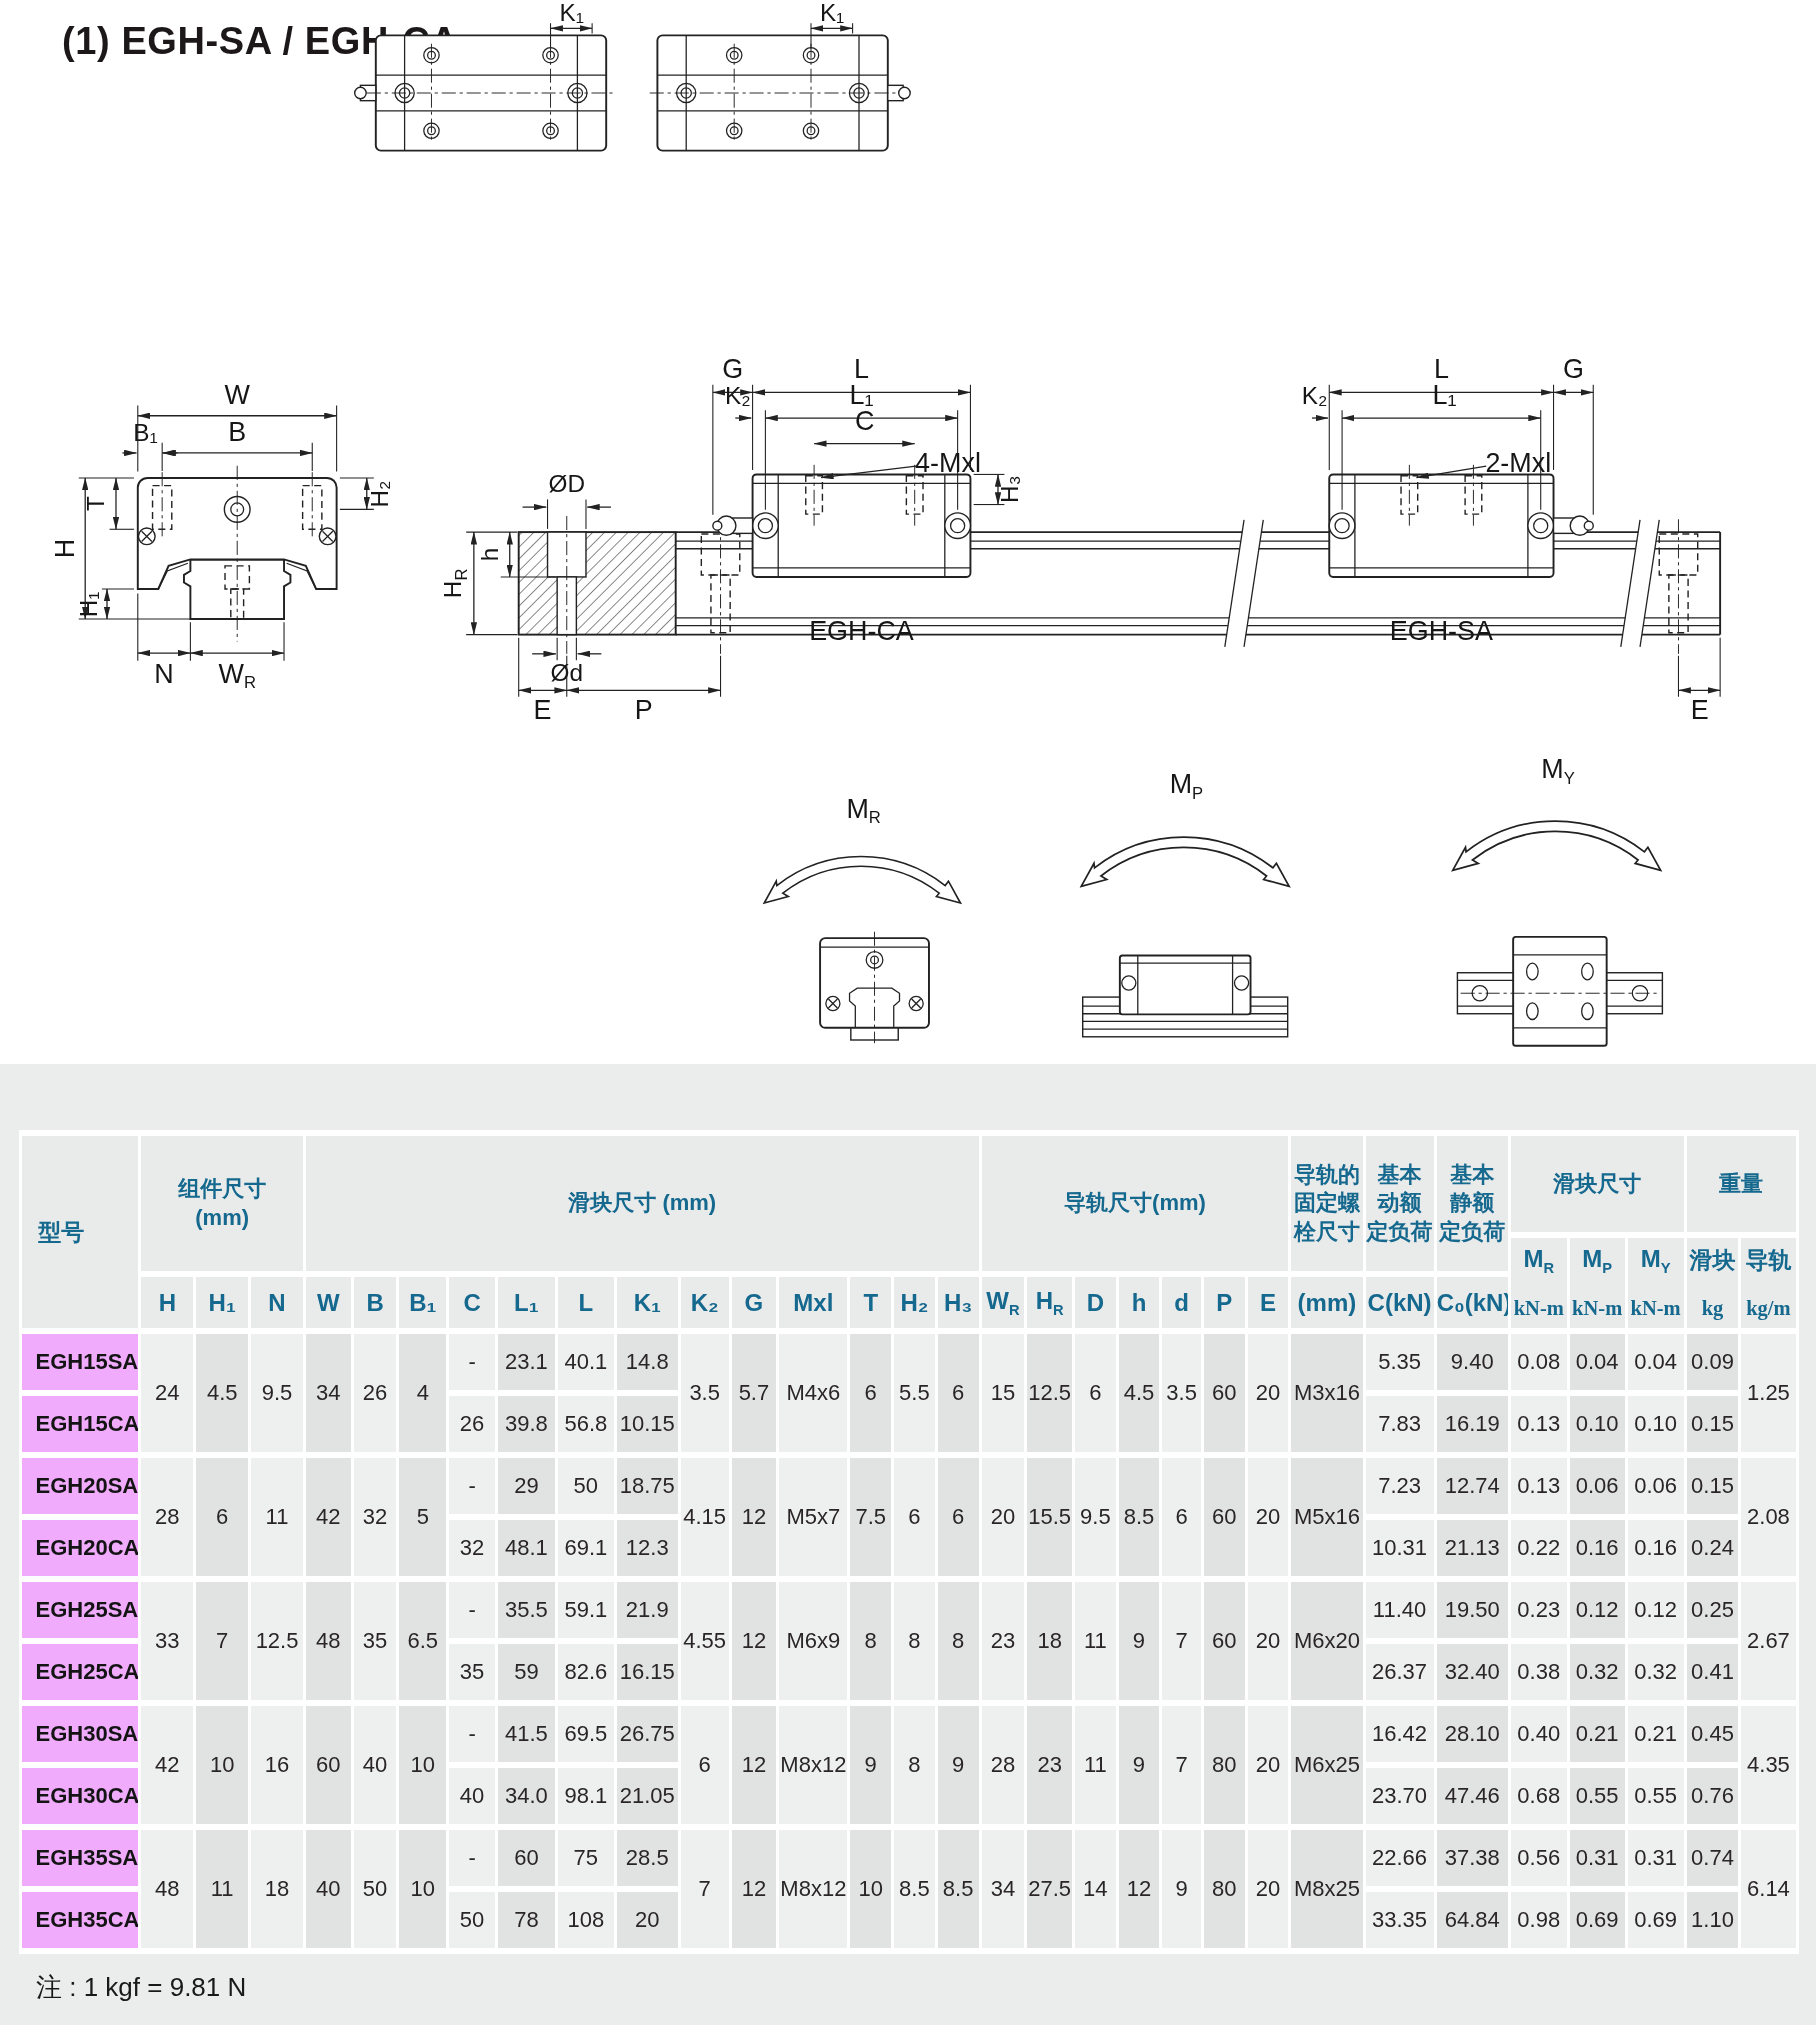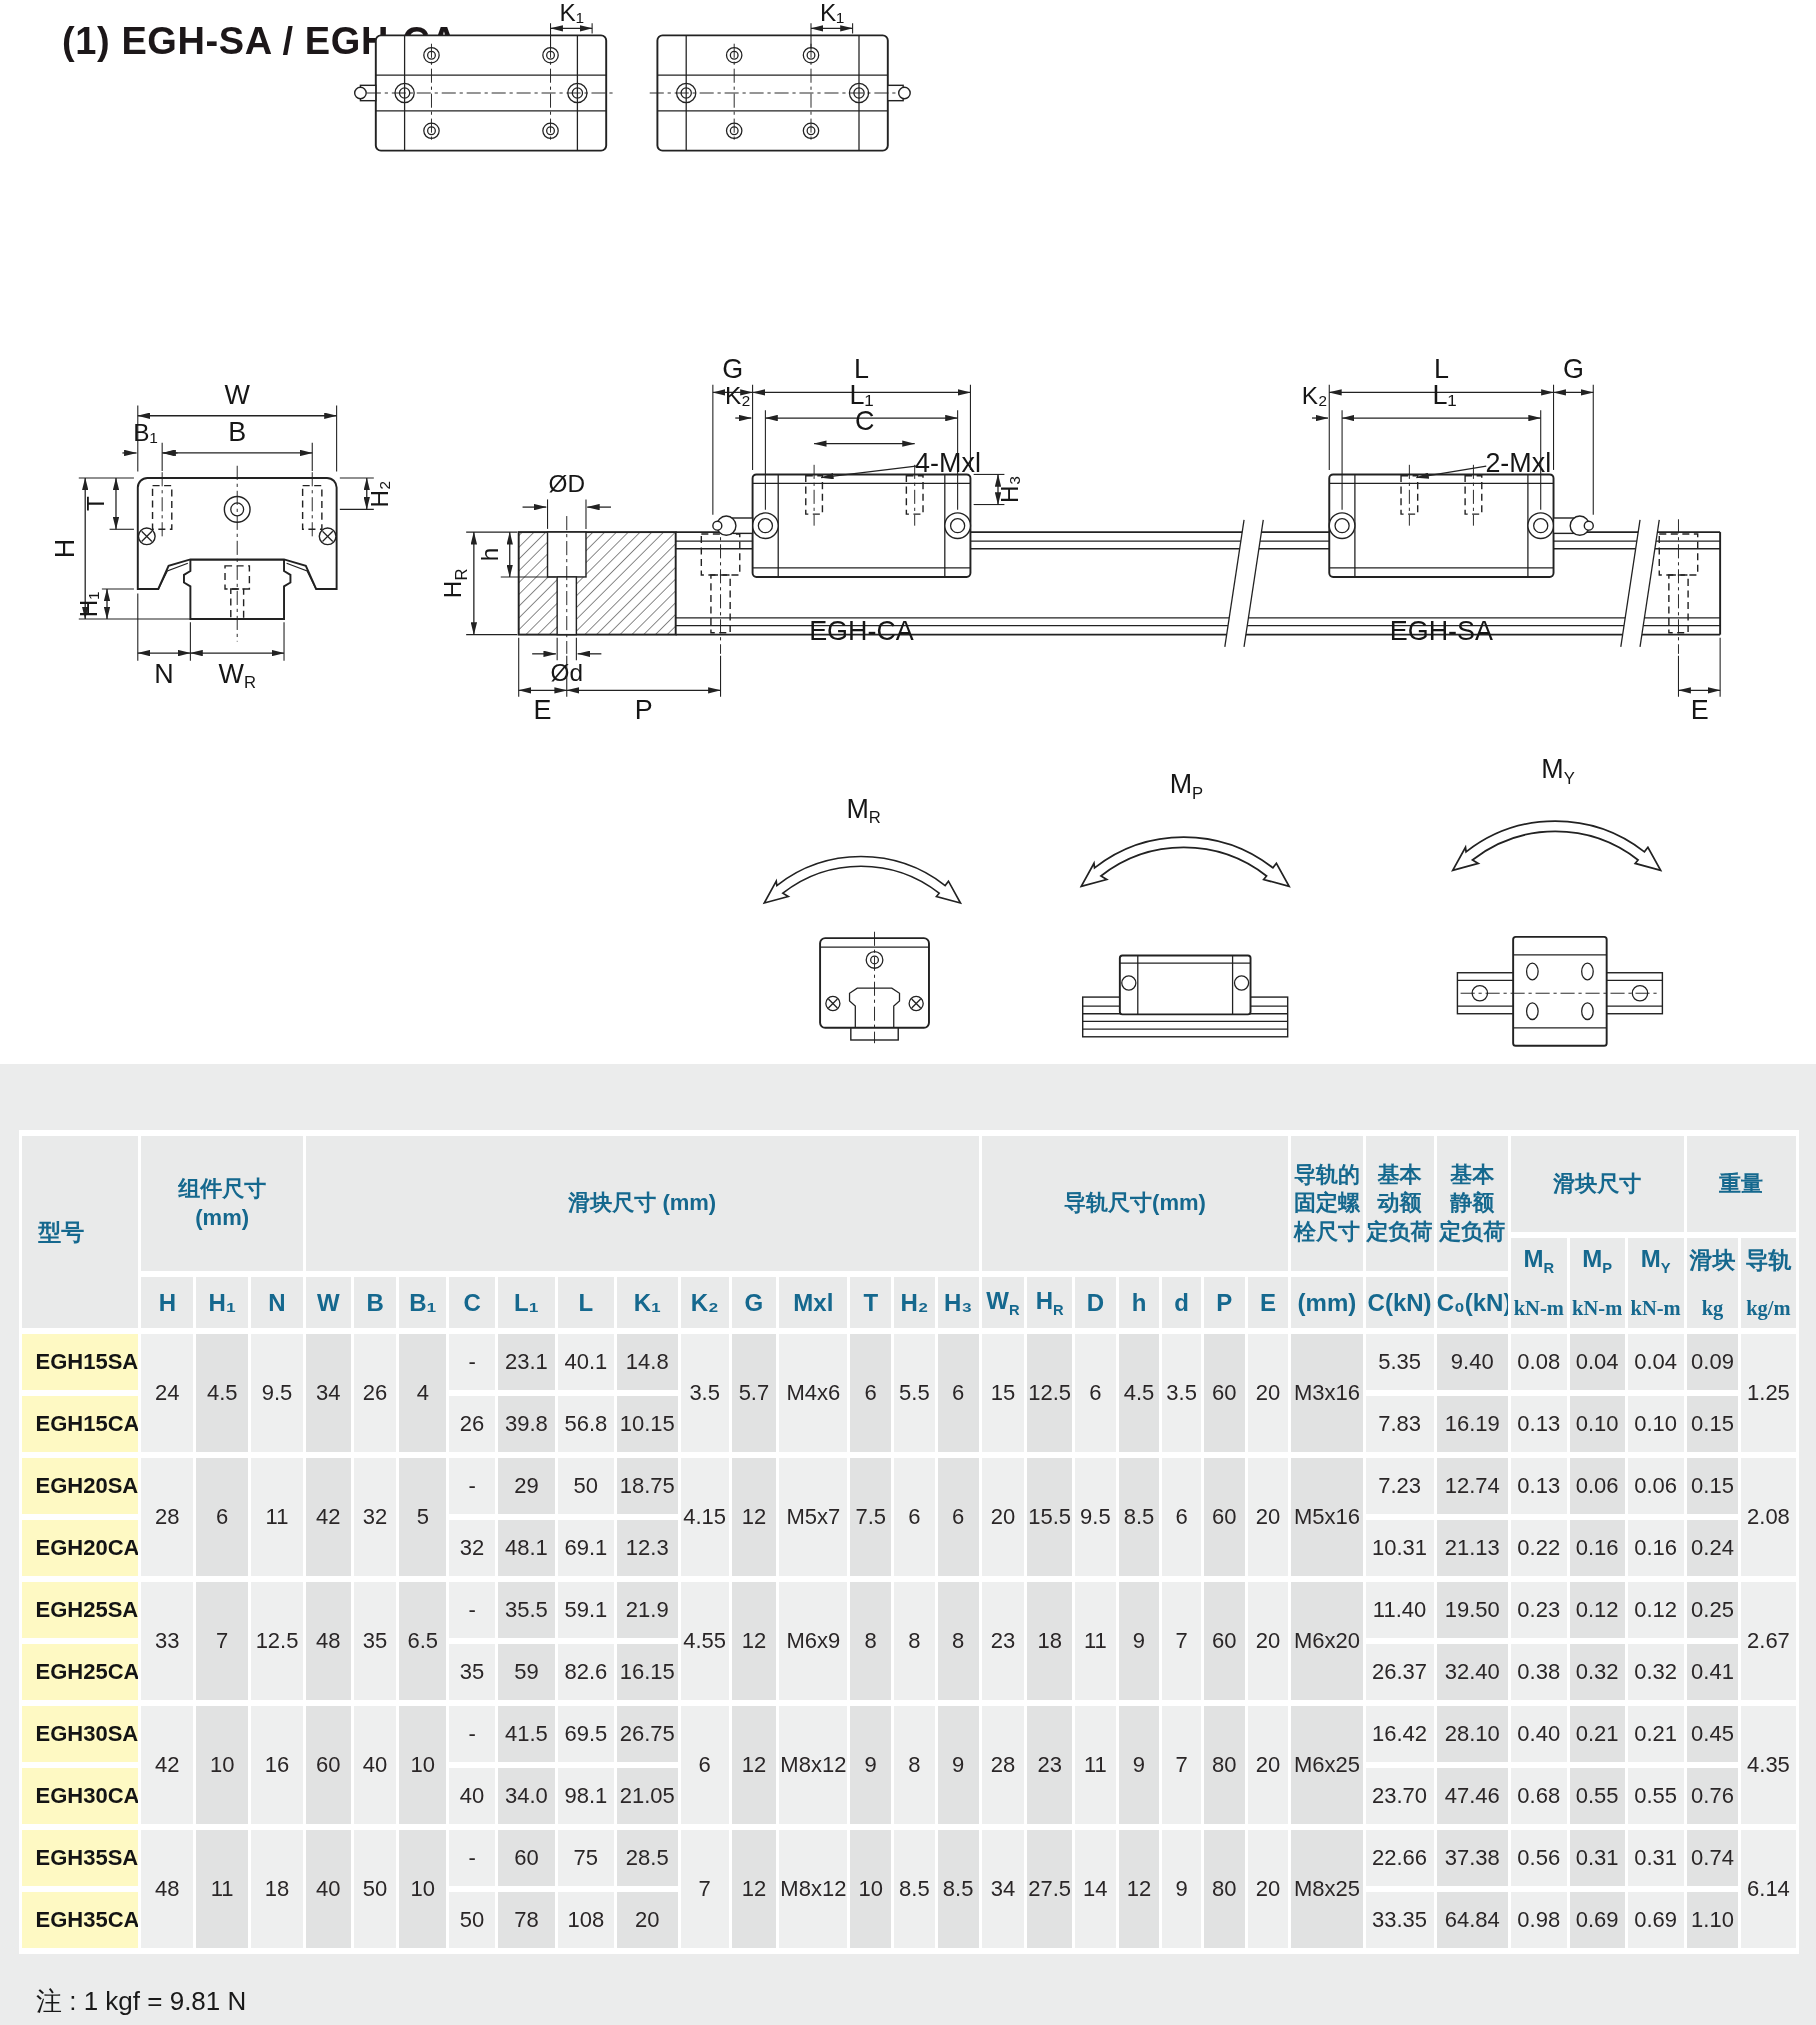--- a/index.html
+++ b/index.html
@@ -33,24 +33,24 @@
   th,td{text-align:center;vertical-align:middle;overflow:hidden;padding:0;}
   th{background:#e9eaea;color:#15688e;font-weight:600;}
   th.g1{font-size:22px;line-height:1.3;white-space:pre-line;}
   th.hl{font-size:24px;font-weight:600;}
   th.th-model{text-align:left;padding-left:16.7px;font-size:23px;}
   sub{font-size:14.7px;}
   .stack{display:flex;flex-direction:column;justify-content:space-between;height:87px;padding:5.1px 0 6.4px 0;box-sizing:border-box;}
   .stack .unit{font-size:20.5px;font-family:Liberation Serif, serif;}
   .stack .mm{font-size:23px;}
   td{font-size:22px;color:#2a2627;font-weight:500;}
-  td.model{background:#fef9c3;text-align:left;padding-left:14px;font-weight:700;font-size:22px;color:#141414;}
+  td.model{background:#f0abfc;text-align:left;padding-left:14px;font-weight:700;font-size:22px;color:#141414;}
   tr.hr1{height:96px;} tr.hr2{height:33px;} tr.hr3{height:51px;}
   tbody tr{height:56px;}
-  .note{margin:30px 0 0 36px;font-size:26px;color:#191919;}
+  .note{margin:16px 0 0 36px;font-size:26px;color:#191919;}
 </style>
 </head>
 <body>
 
 <svg width="0" height="0" style="position:absolute" aria-hidden="true">
   <defs>
     <marker id="arr" viewBox="0 0 16 8" refX="15.5" refY="4" markerWidth="20" markerHeight="10" markerUnits="userSpaceOnUse" orient="auto-start-reverse">
       <path d="M0,0 L16,4 L0,8 Z" fill="#222"></path>
     </marker>
     <pattern id="hat" width="13" height="13" patternUnits="userSpaceOnUse" patternTransform="rotate(45)">

